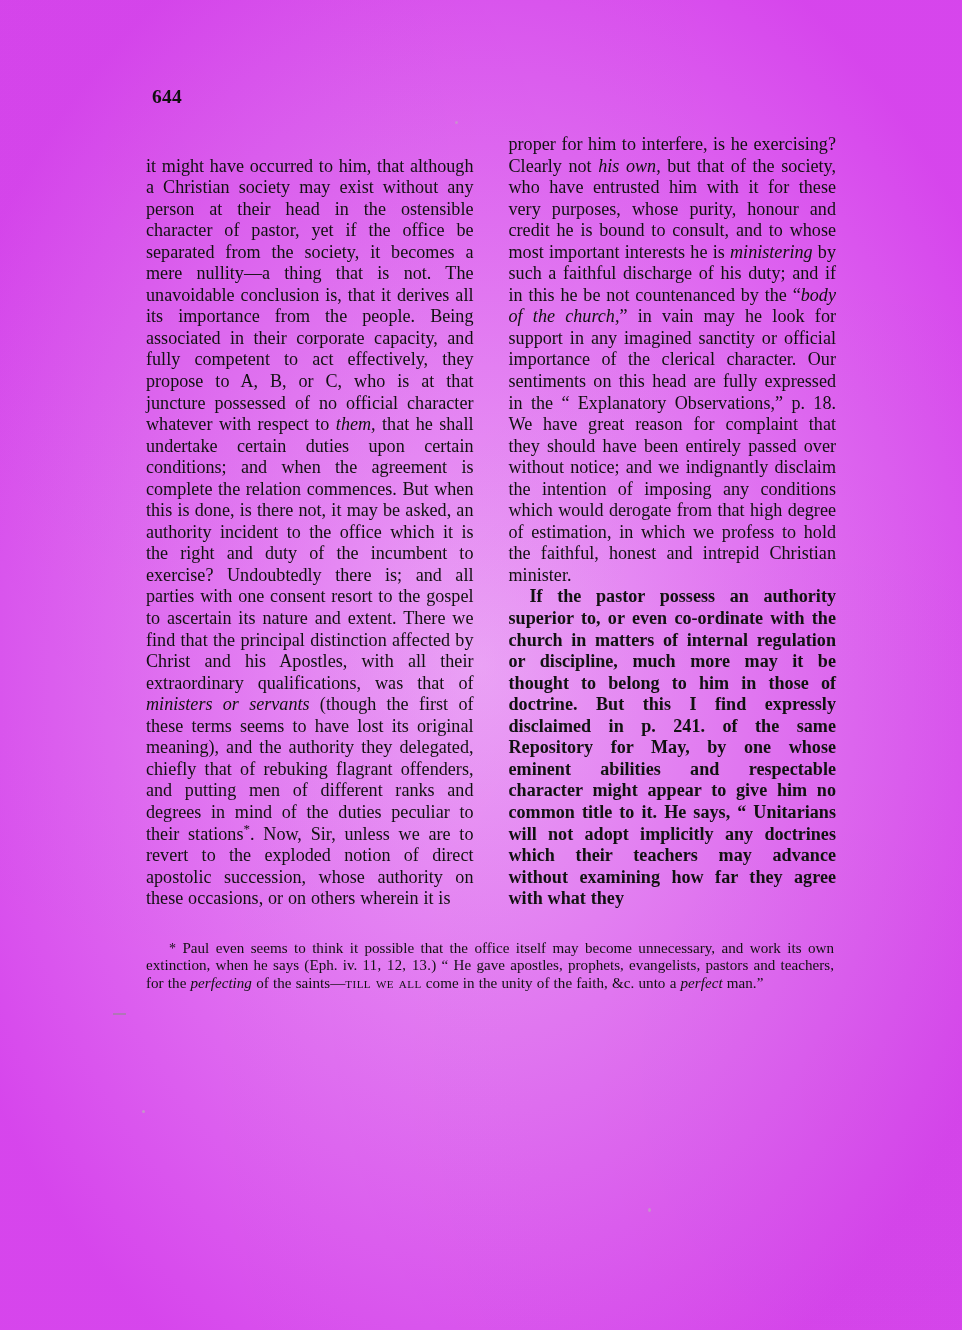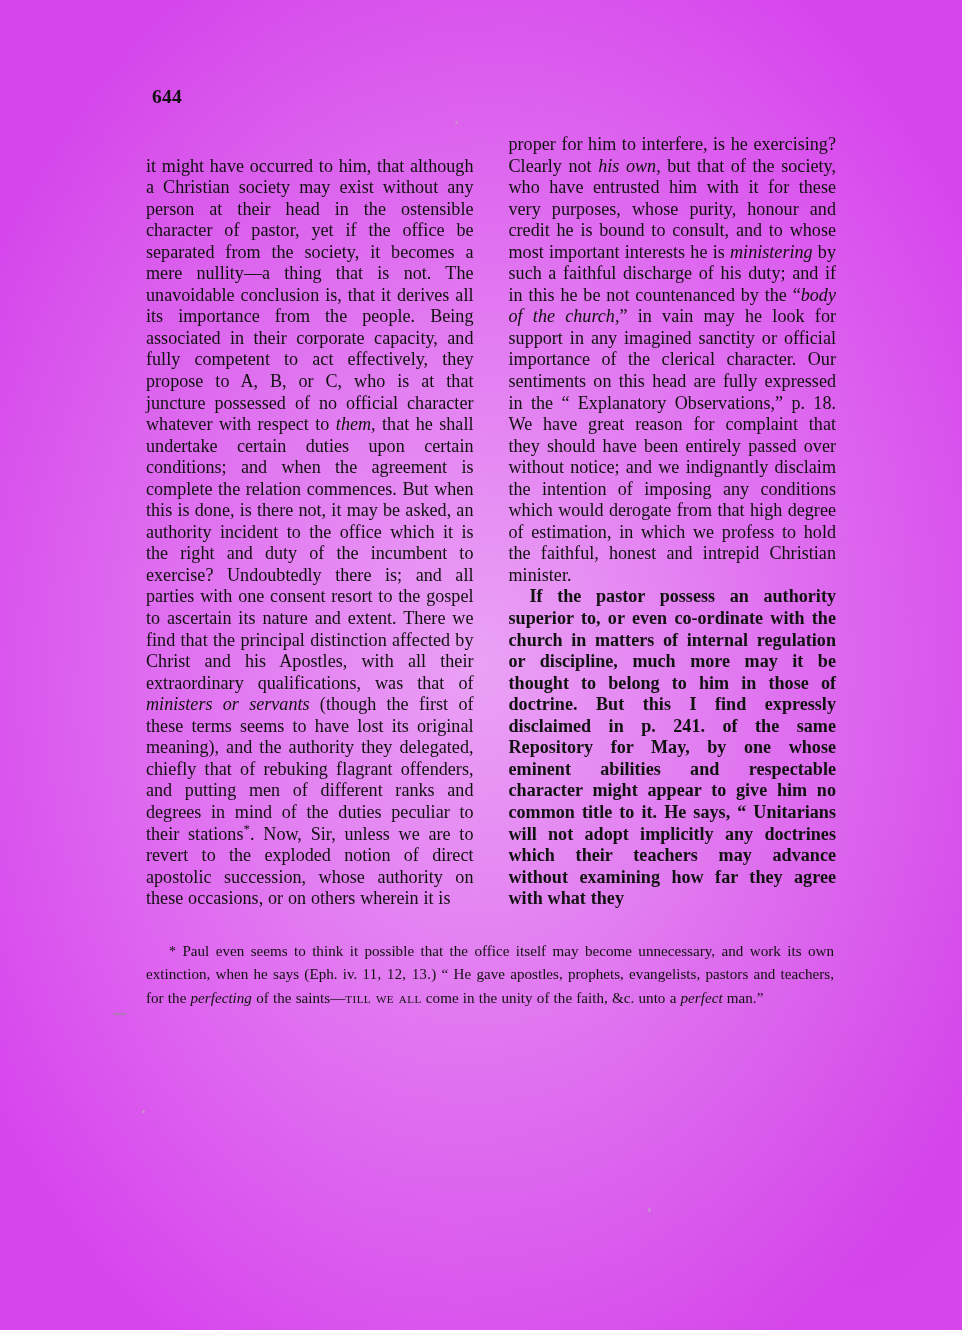--- a/index.html
+++ b/index.html
@@ -85,21 +85,21 @@
     font-size: 13px;
     vertical-align: super;
     line-height: 0;
   }
 
   
   .footnote {
     margin-top: 30px;
     width: 688px;
     font-size: 15.1px;
-    line-height: 23px;
+    line-height: 17px;
     text-align: justify;
     text-align-last: left;
     text-indent: 23px;
     letter-spacing: 0.02px;
     word-spacing: 0.4px;
   }
   .footnote .star {
     font-size: 14px;
     vertical-align: baseline;
   }

